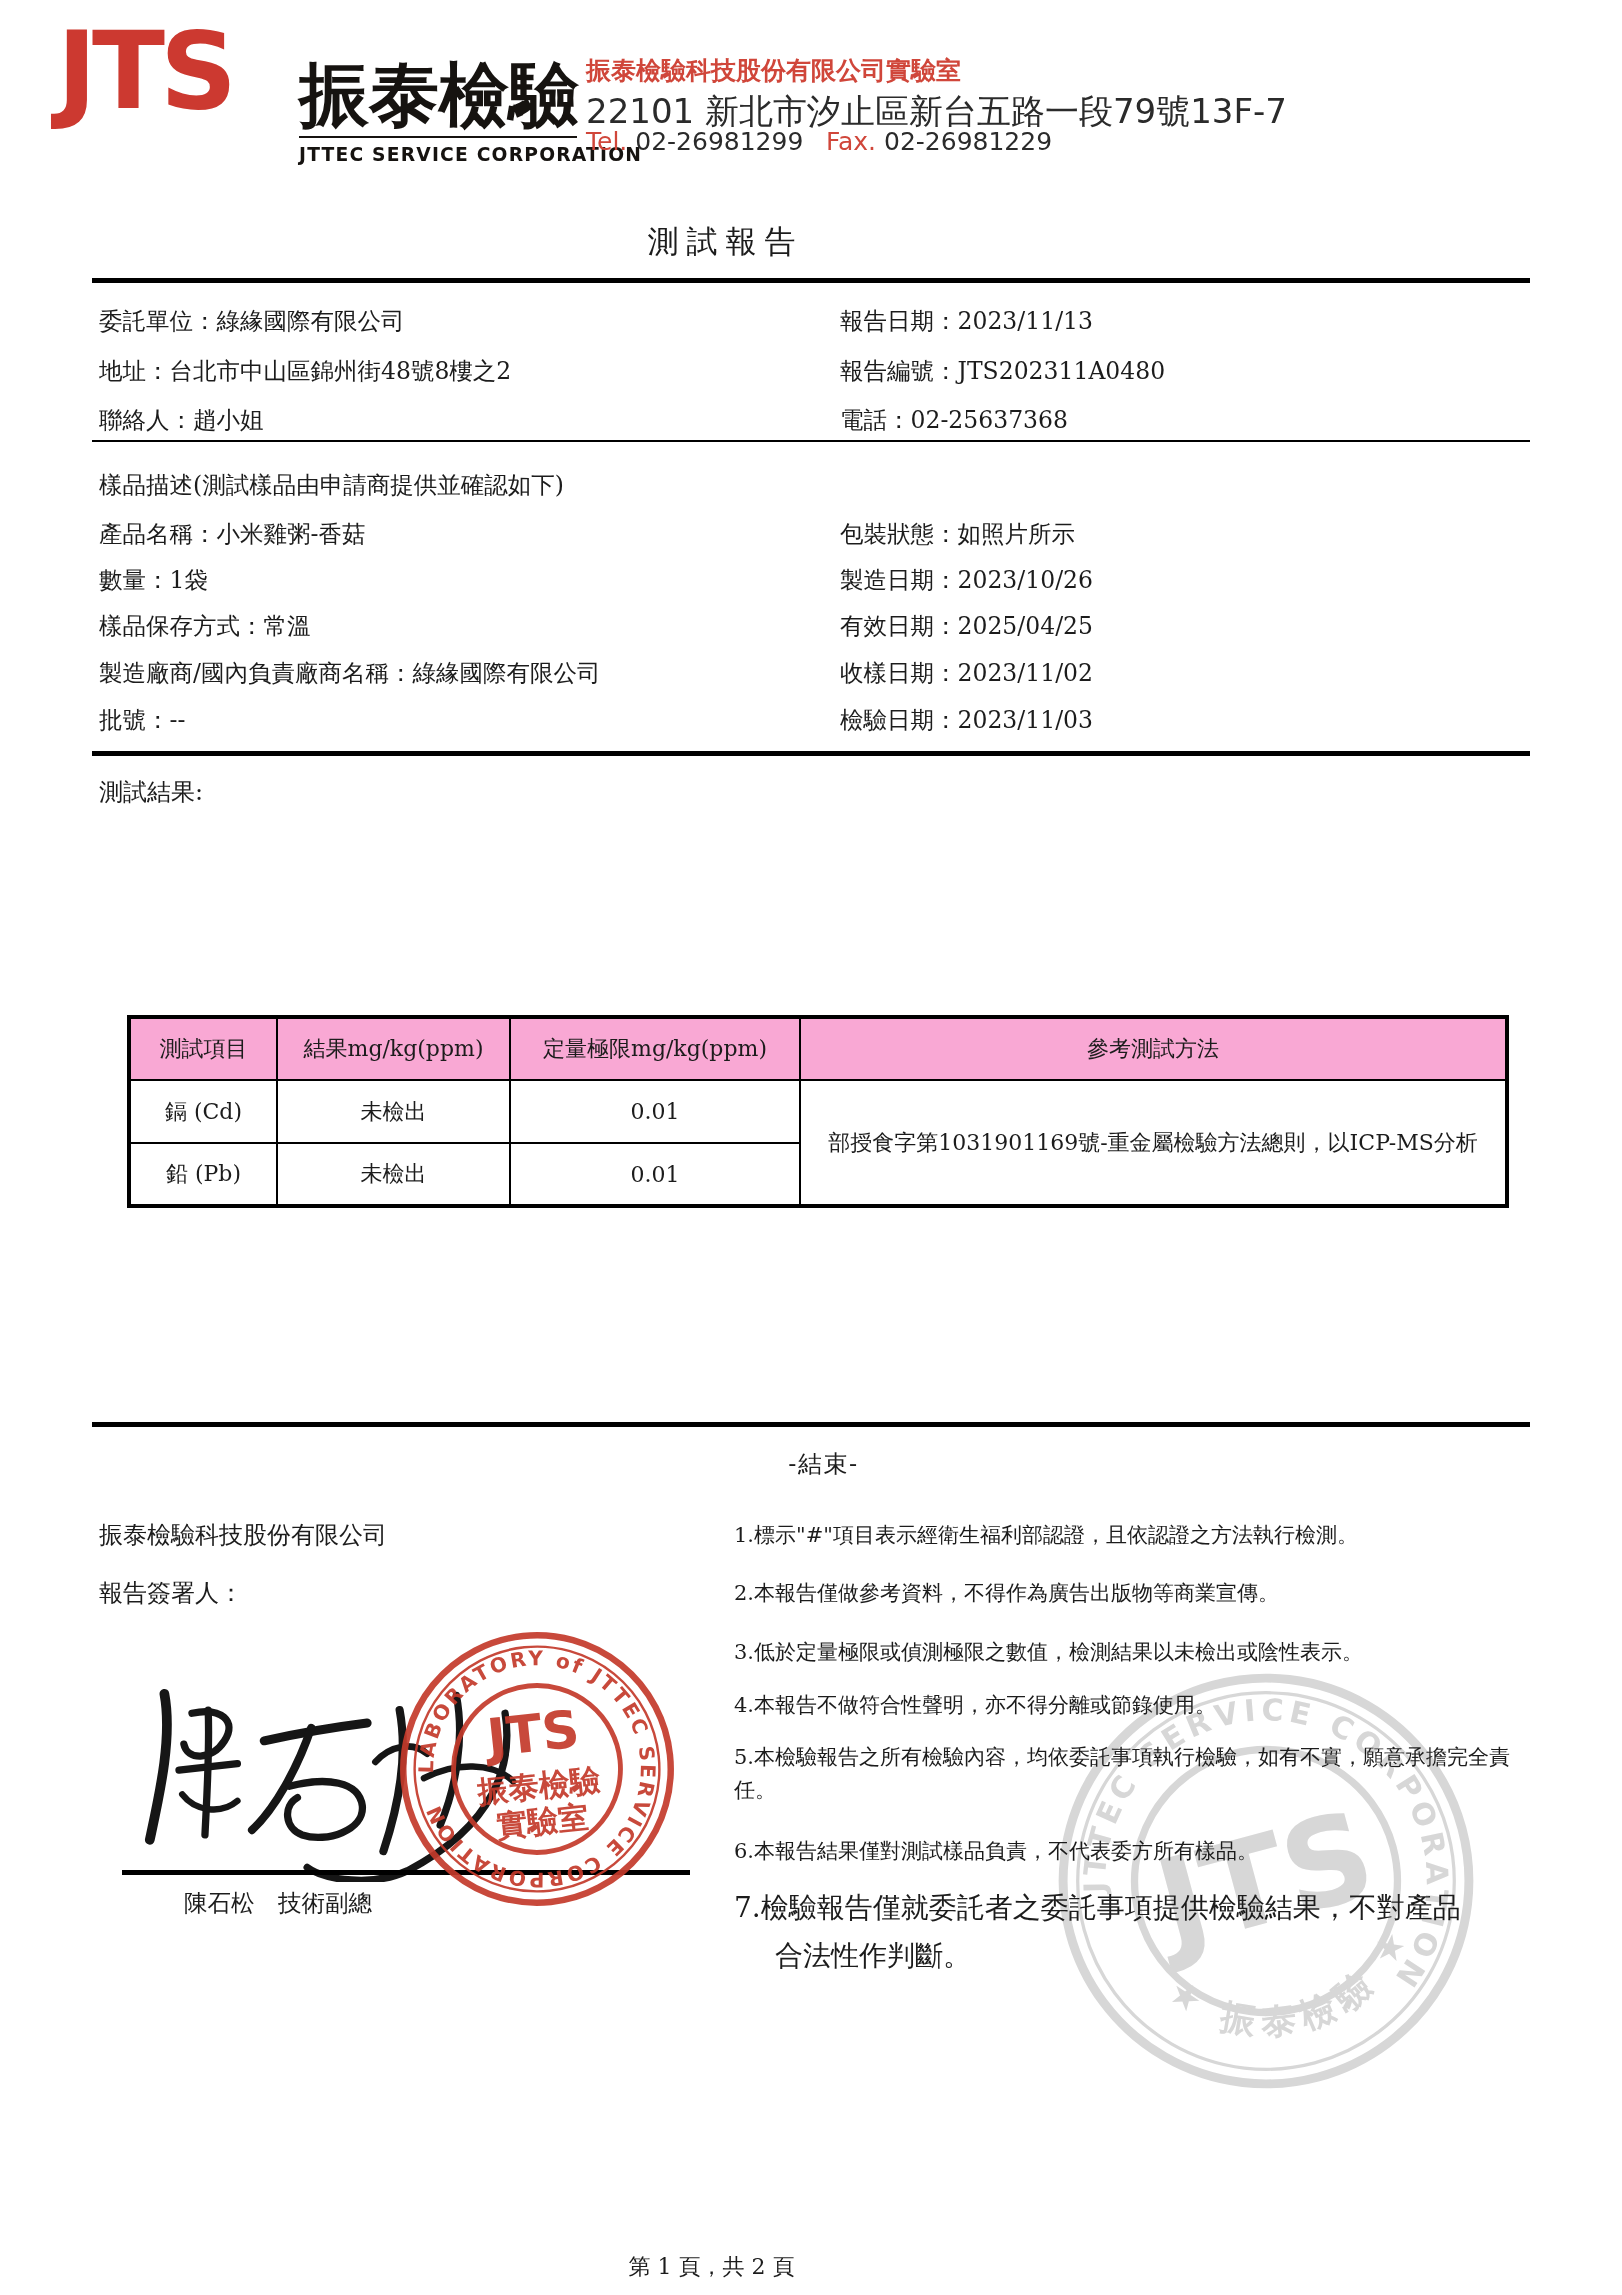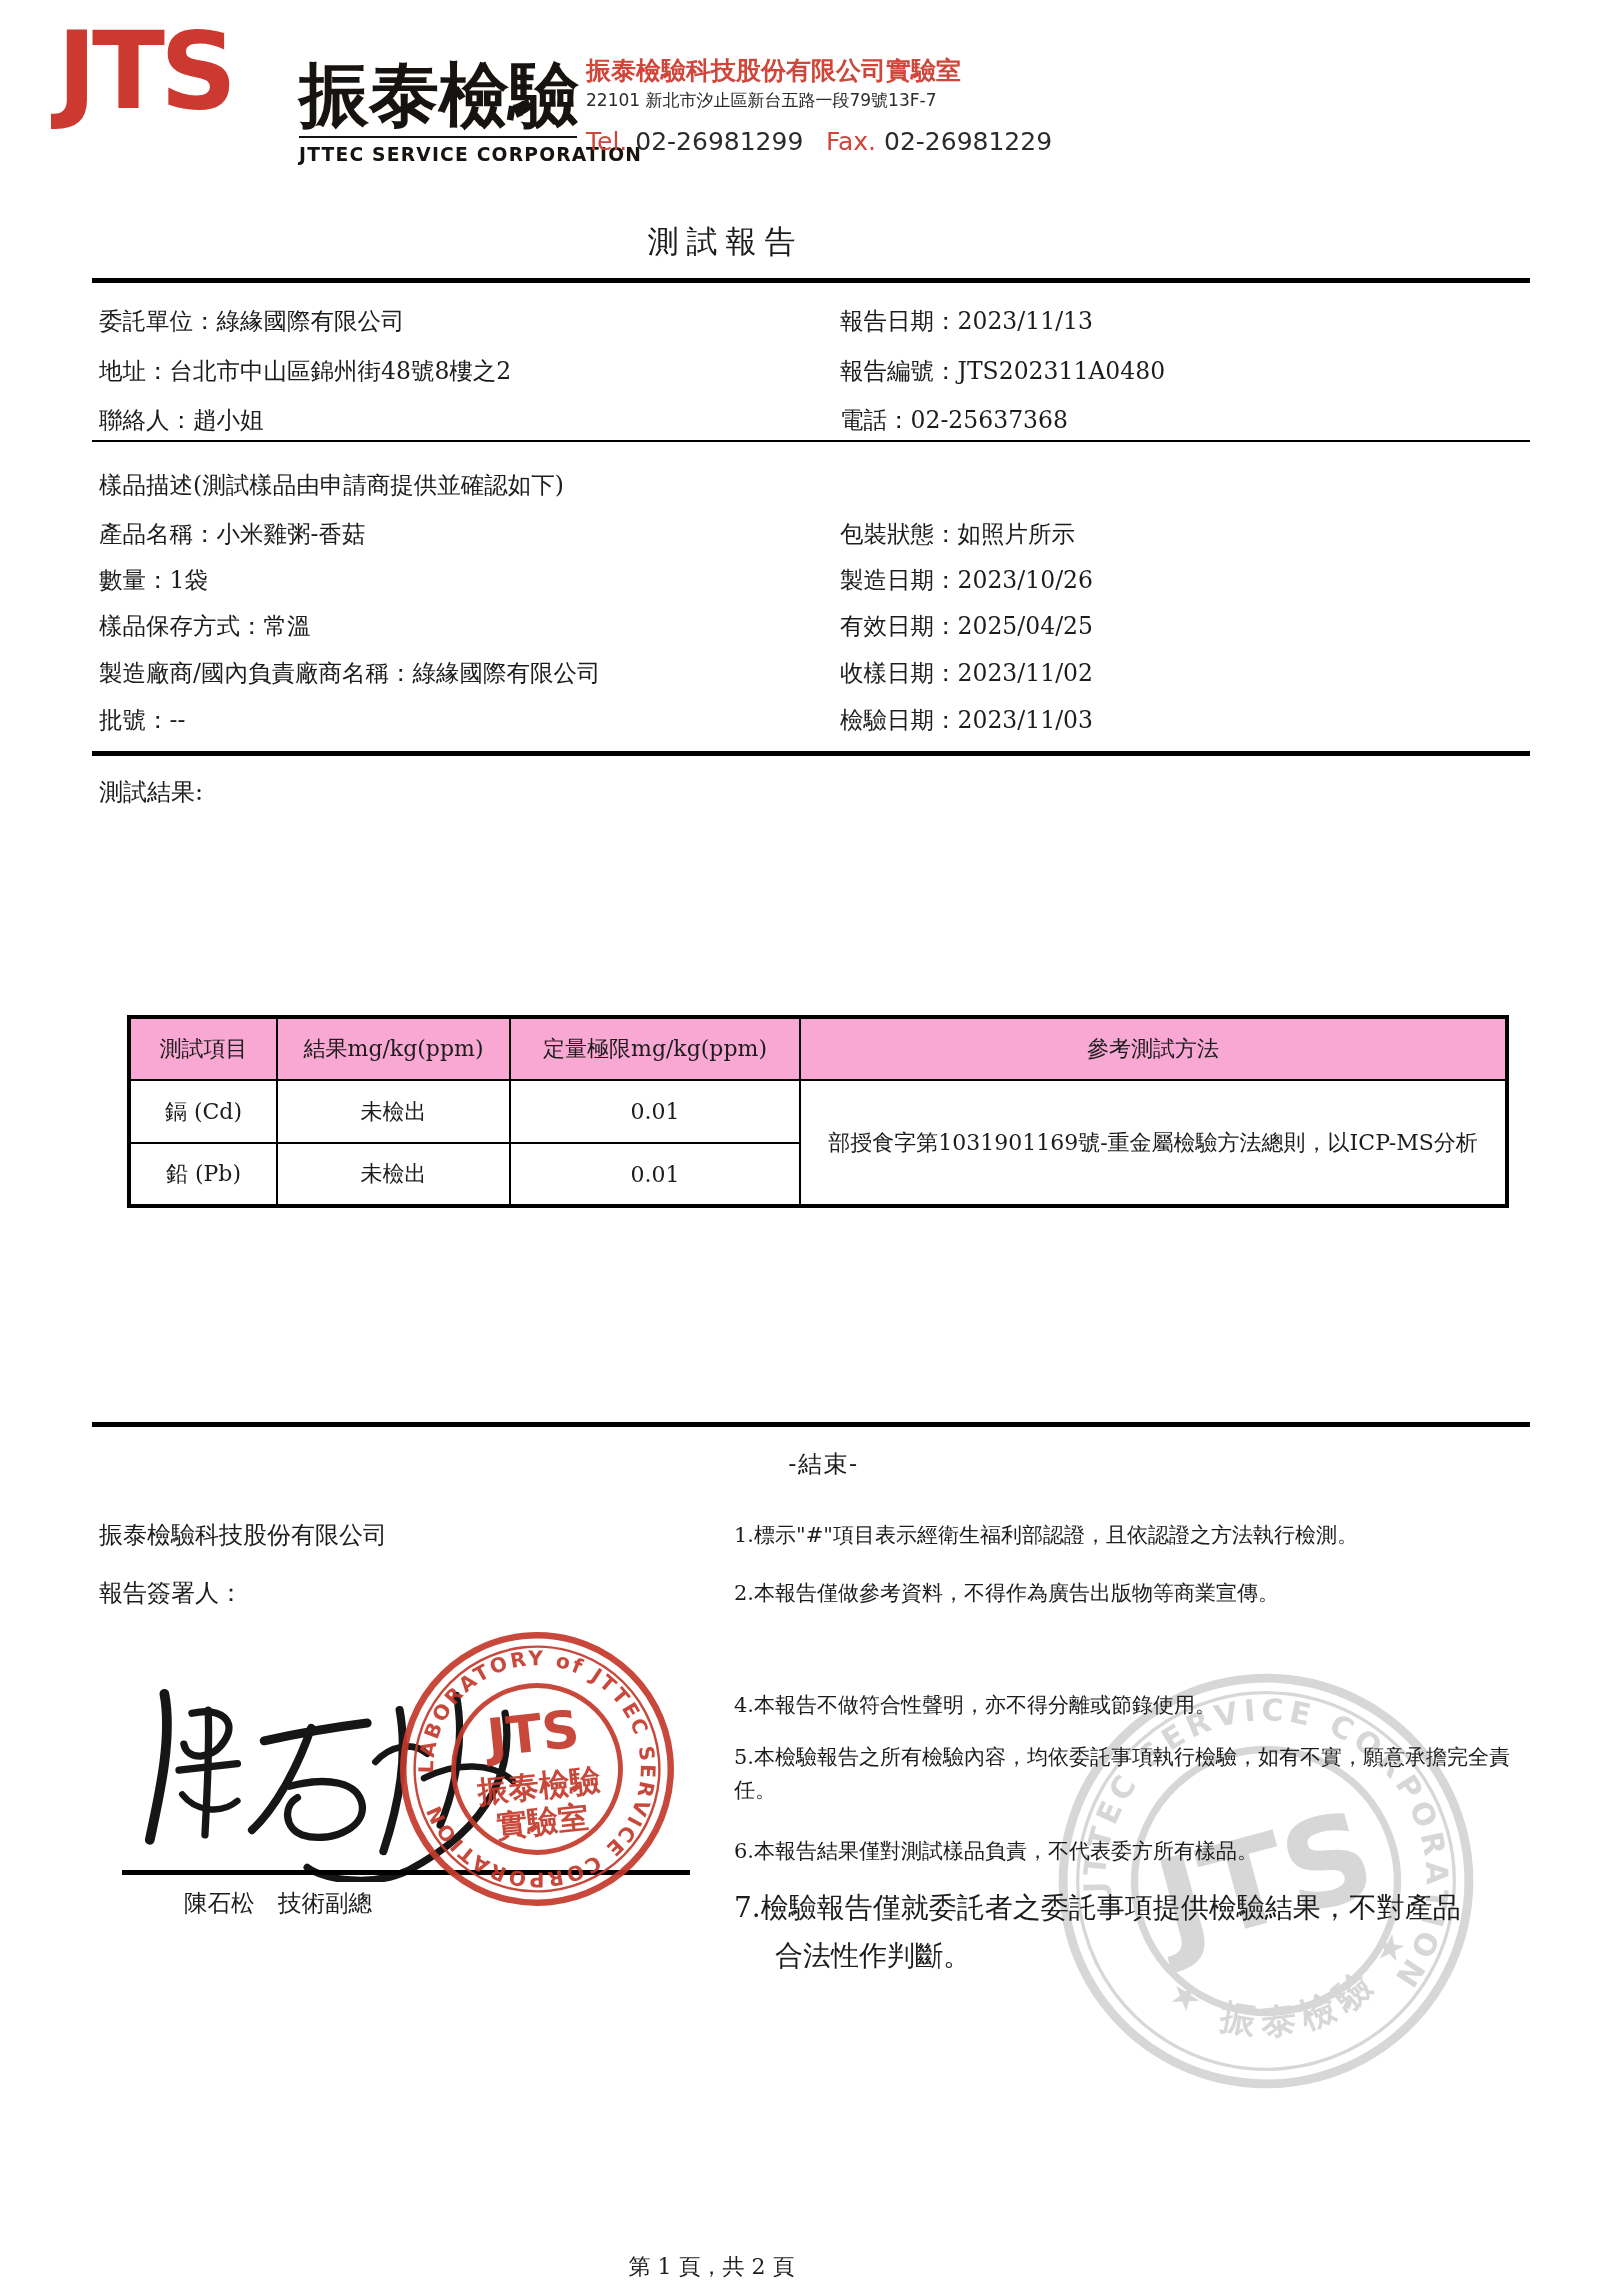--- a/index.html
+++ b/index.html
@@ -9,21 +9,21 @@
   
   .logo-jts{left:57px;top:18px;font-size:107px;line-height:1;font-weight:900;
             font-family:"DejaVu Sans","Liberation Sans",sans-serif;color:#cc3930;letter-spacing:-4.9px;}
   .brand-cn{left:299px;top:60px;font-size:70px;line-height:1;font-weight:700;
             font-family:"DejaVu Sans","Liberation Sans",sans-serif;color:#161310;}
   .brand-underline{left:299px;top:136px;width:278px;height:2.4px;background:#161310;}
   .brand-en{left:299px;top:144px;font-size:18.7px;font-weight:700;letter-spacing:1.2px;
             font-family:"DejaVu Sans","Liberation Sans",sans-serif;color:#161310;}
   .hdr-co{left:586px;top:54px;font-size:25px;font-weight:700;color:#d0463a;
           font-family:"DejaVu Sans","Liberation Sans",sans-serif;}
-  .hdr-addr{left:586px;top:89px;font-size:17px;color:#2b2b2b;
+  .hdr-addr{left:586px;top:89px;font-size:34px;color:#2b2b2b;
           font-family:"DejaVu Sans","Liberation Sans",sans-serif;}
   .hdr-tel{left:586px;top:127px;font-size:25px;color:#2b2b2b;
           font-family:"DejaVu Sans","Liberation Sans",sans-serif;}
   .hdr-tel .red{color:#d0463a;}
   .hdr-tel .num{margin-right:14.6px;}
   
   .doc-title{left:0;top:221px;width:1451px;text-align:center;font-size:31px;letter-spacing:8px;}
   .rule{left:92px;width:1438px;background:#000;}
   .r1{top:278px;height:4.9px;} .r2{top:440px;height:2.4px;}
   .r3{top:751px;height:4.9px;} .r4{top:1422px;height:4.9px;}
@@ -123,20 +123,21 @@
     </table>
 
   <div class="abs rule r4"></div>
   <div class="abs endmark">-結束-</div>
 
   <div class="abs f30 colL" style="top:1519px">振泰檢驗科技股份有限公司</div>
   <div class="abs f30 colL" style="top:1577px">報告簽署人：</div>
 
   <div class="abs note" style="top:1519px">1.標示"#"項目表示經衛生福利部認證，且依認證之方法執行檢測。</div>
   <div class="abs note" style="top:1577px">2.本報告僅做參考資料，不得作為廣告出版物等商業宣傳。</div>
+  <div class="abs note" style="top:1636px">3.低於定量極限或偵測極限之數值，檢測結果以未檢出或陰性表示。</div>
   <div class="abs note" style="top:1689px">4.本報告不做符合性聲明，亦不得分離或節錄使用。</div>
   <div class="abs note" style="top:1741px">5.本檢驗報告之所有檢驗內容，均依委託事項執行檢驗，如有不實，願意承擔完全責任。</div>
   <div class="abs note" style="top:1835px">6.本報告結果僅對測試樣品負責，不代表委方所有樣品。</div>
   <div class="abs note note7" style="top:1884px">7.檢驗報告僅就委託者之委託事項提供檢驗結果，不對產品合法性作判斷。</div>
 
   <svg class="abs wm-svg" width="422" height="422" viewBox="0 0 520 520">
     <g transform="rotate(-15 260 260)" fill="none" stroke="#d7d7d7">
       <circle cx="260" cy="260" r="250" stroke-width="11"></circle>
       <circle cx="260" cy="260" r="232" stroke-width="4"></circle>
       <circle cx="260" cy="260" r="162" stroke-width="9"></circle>

